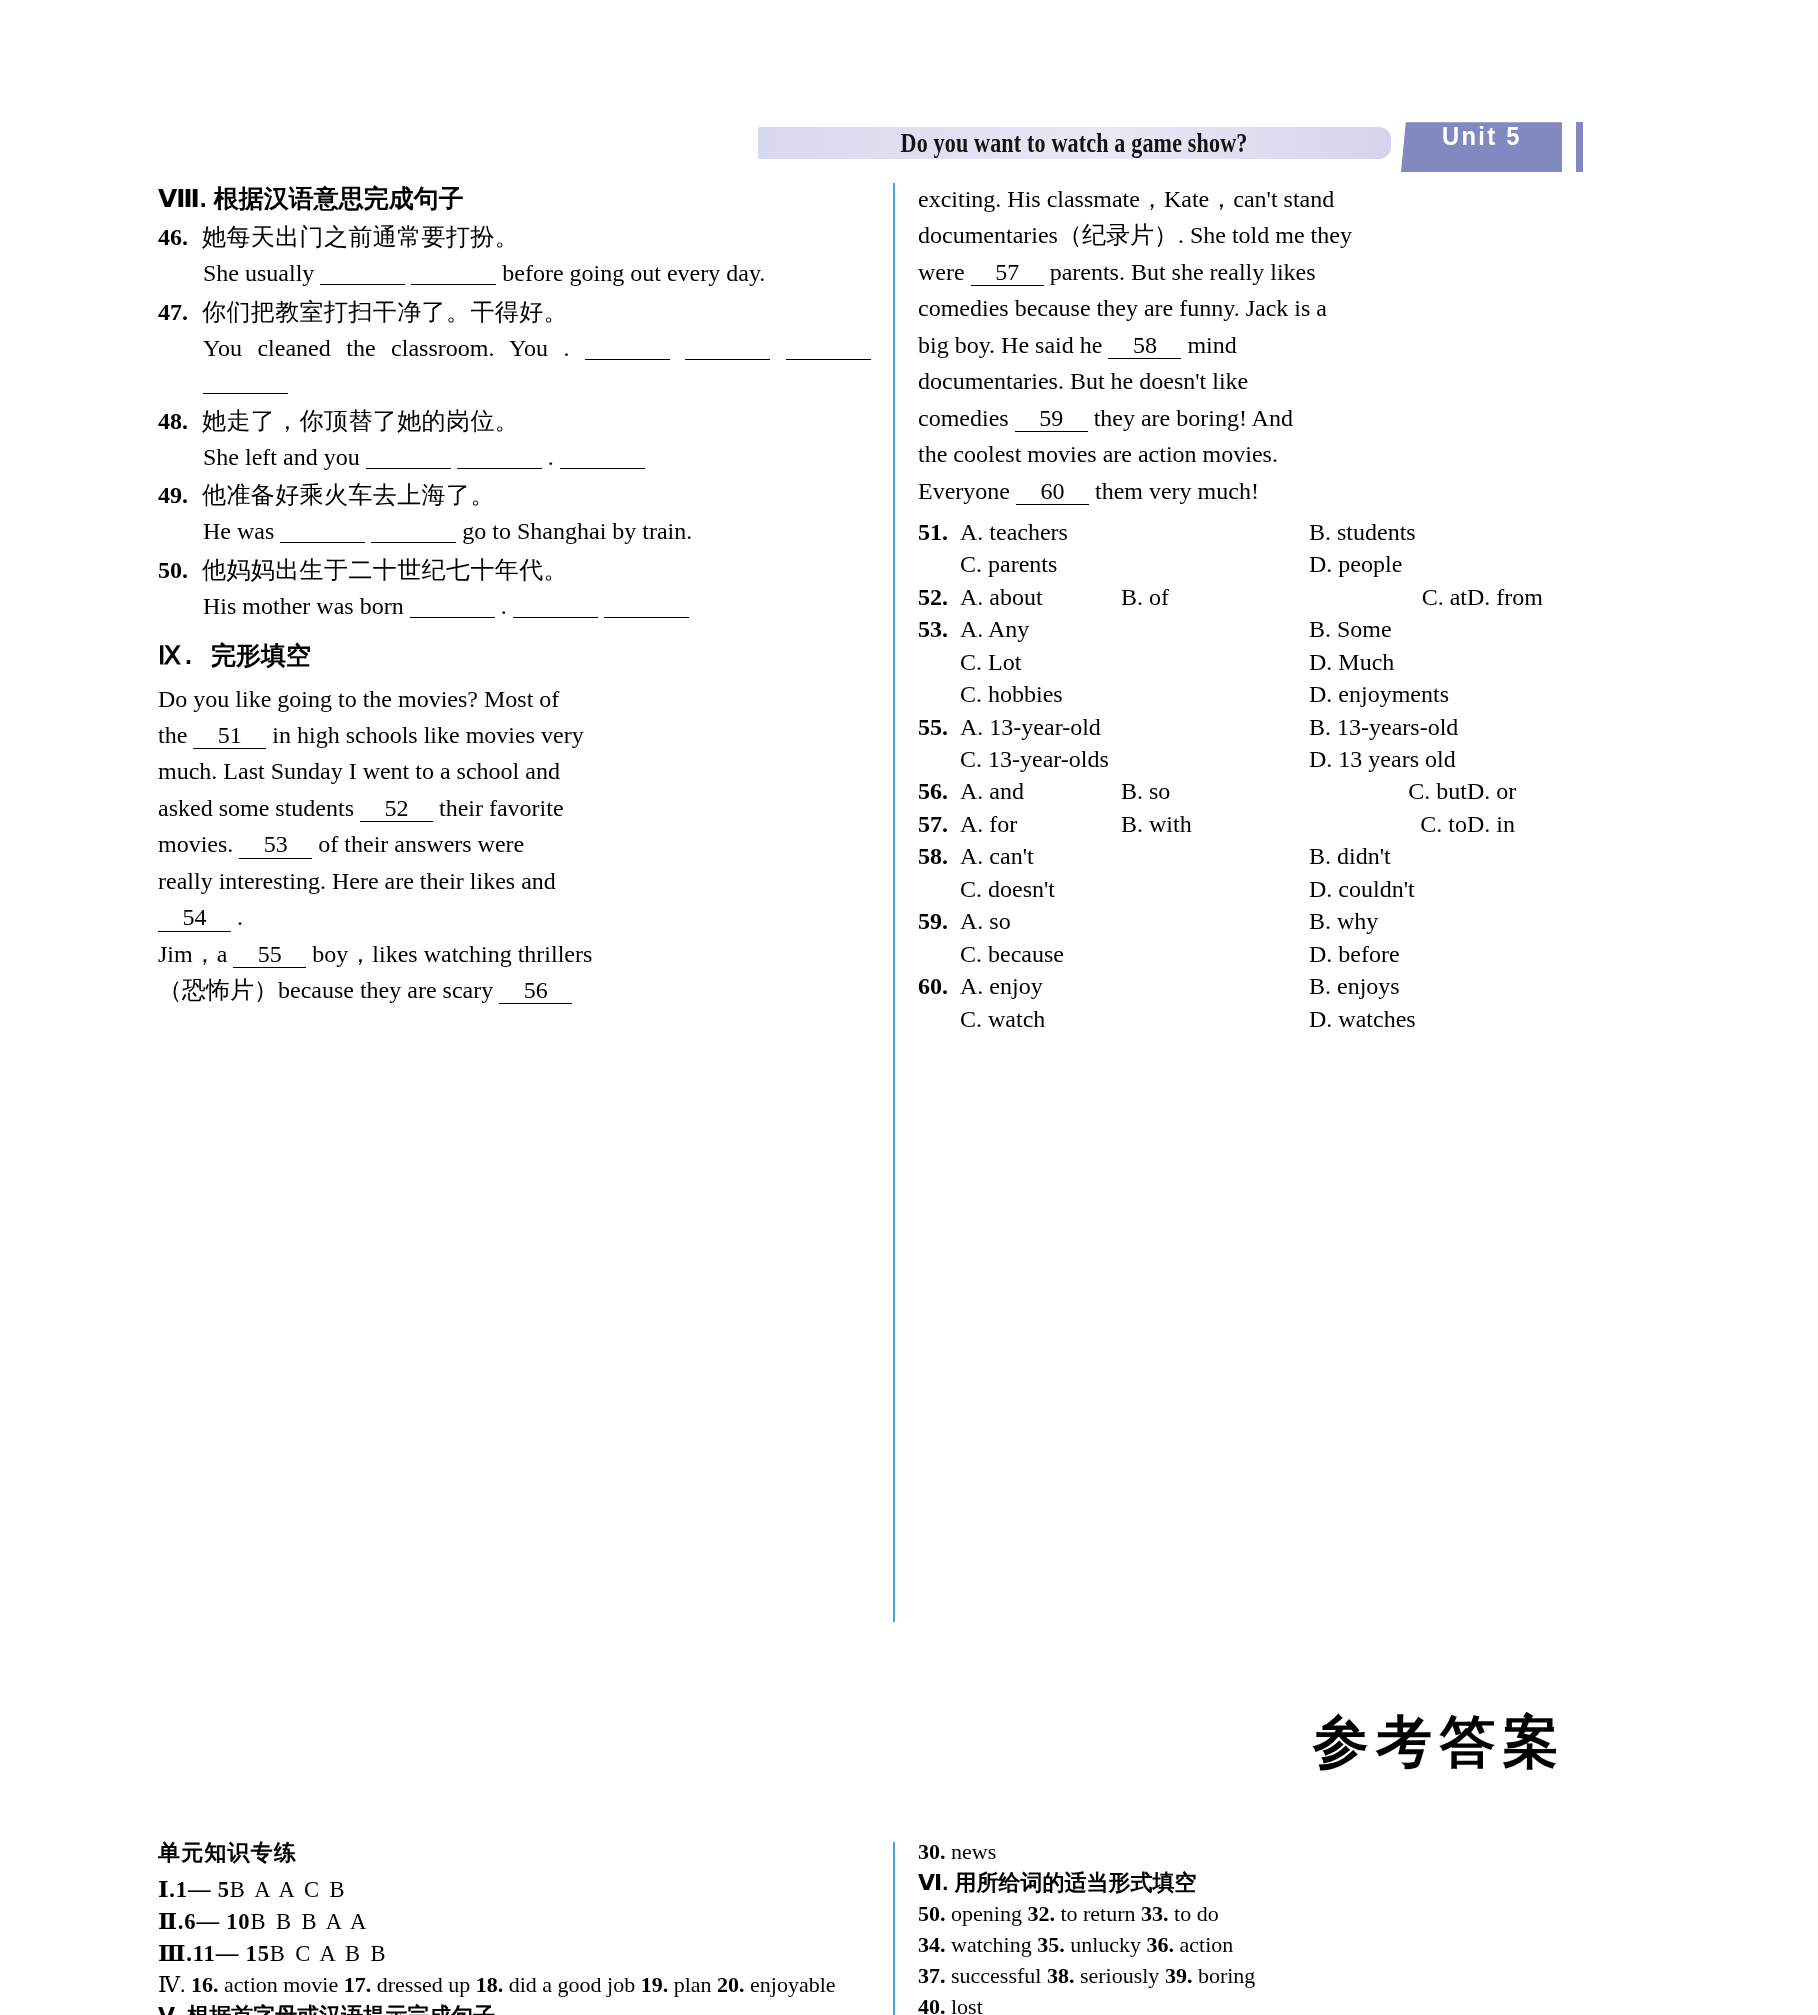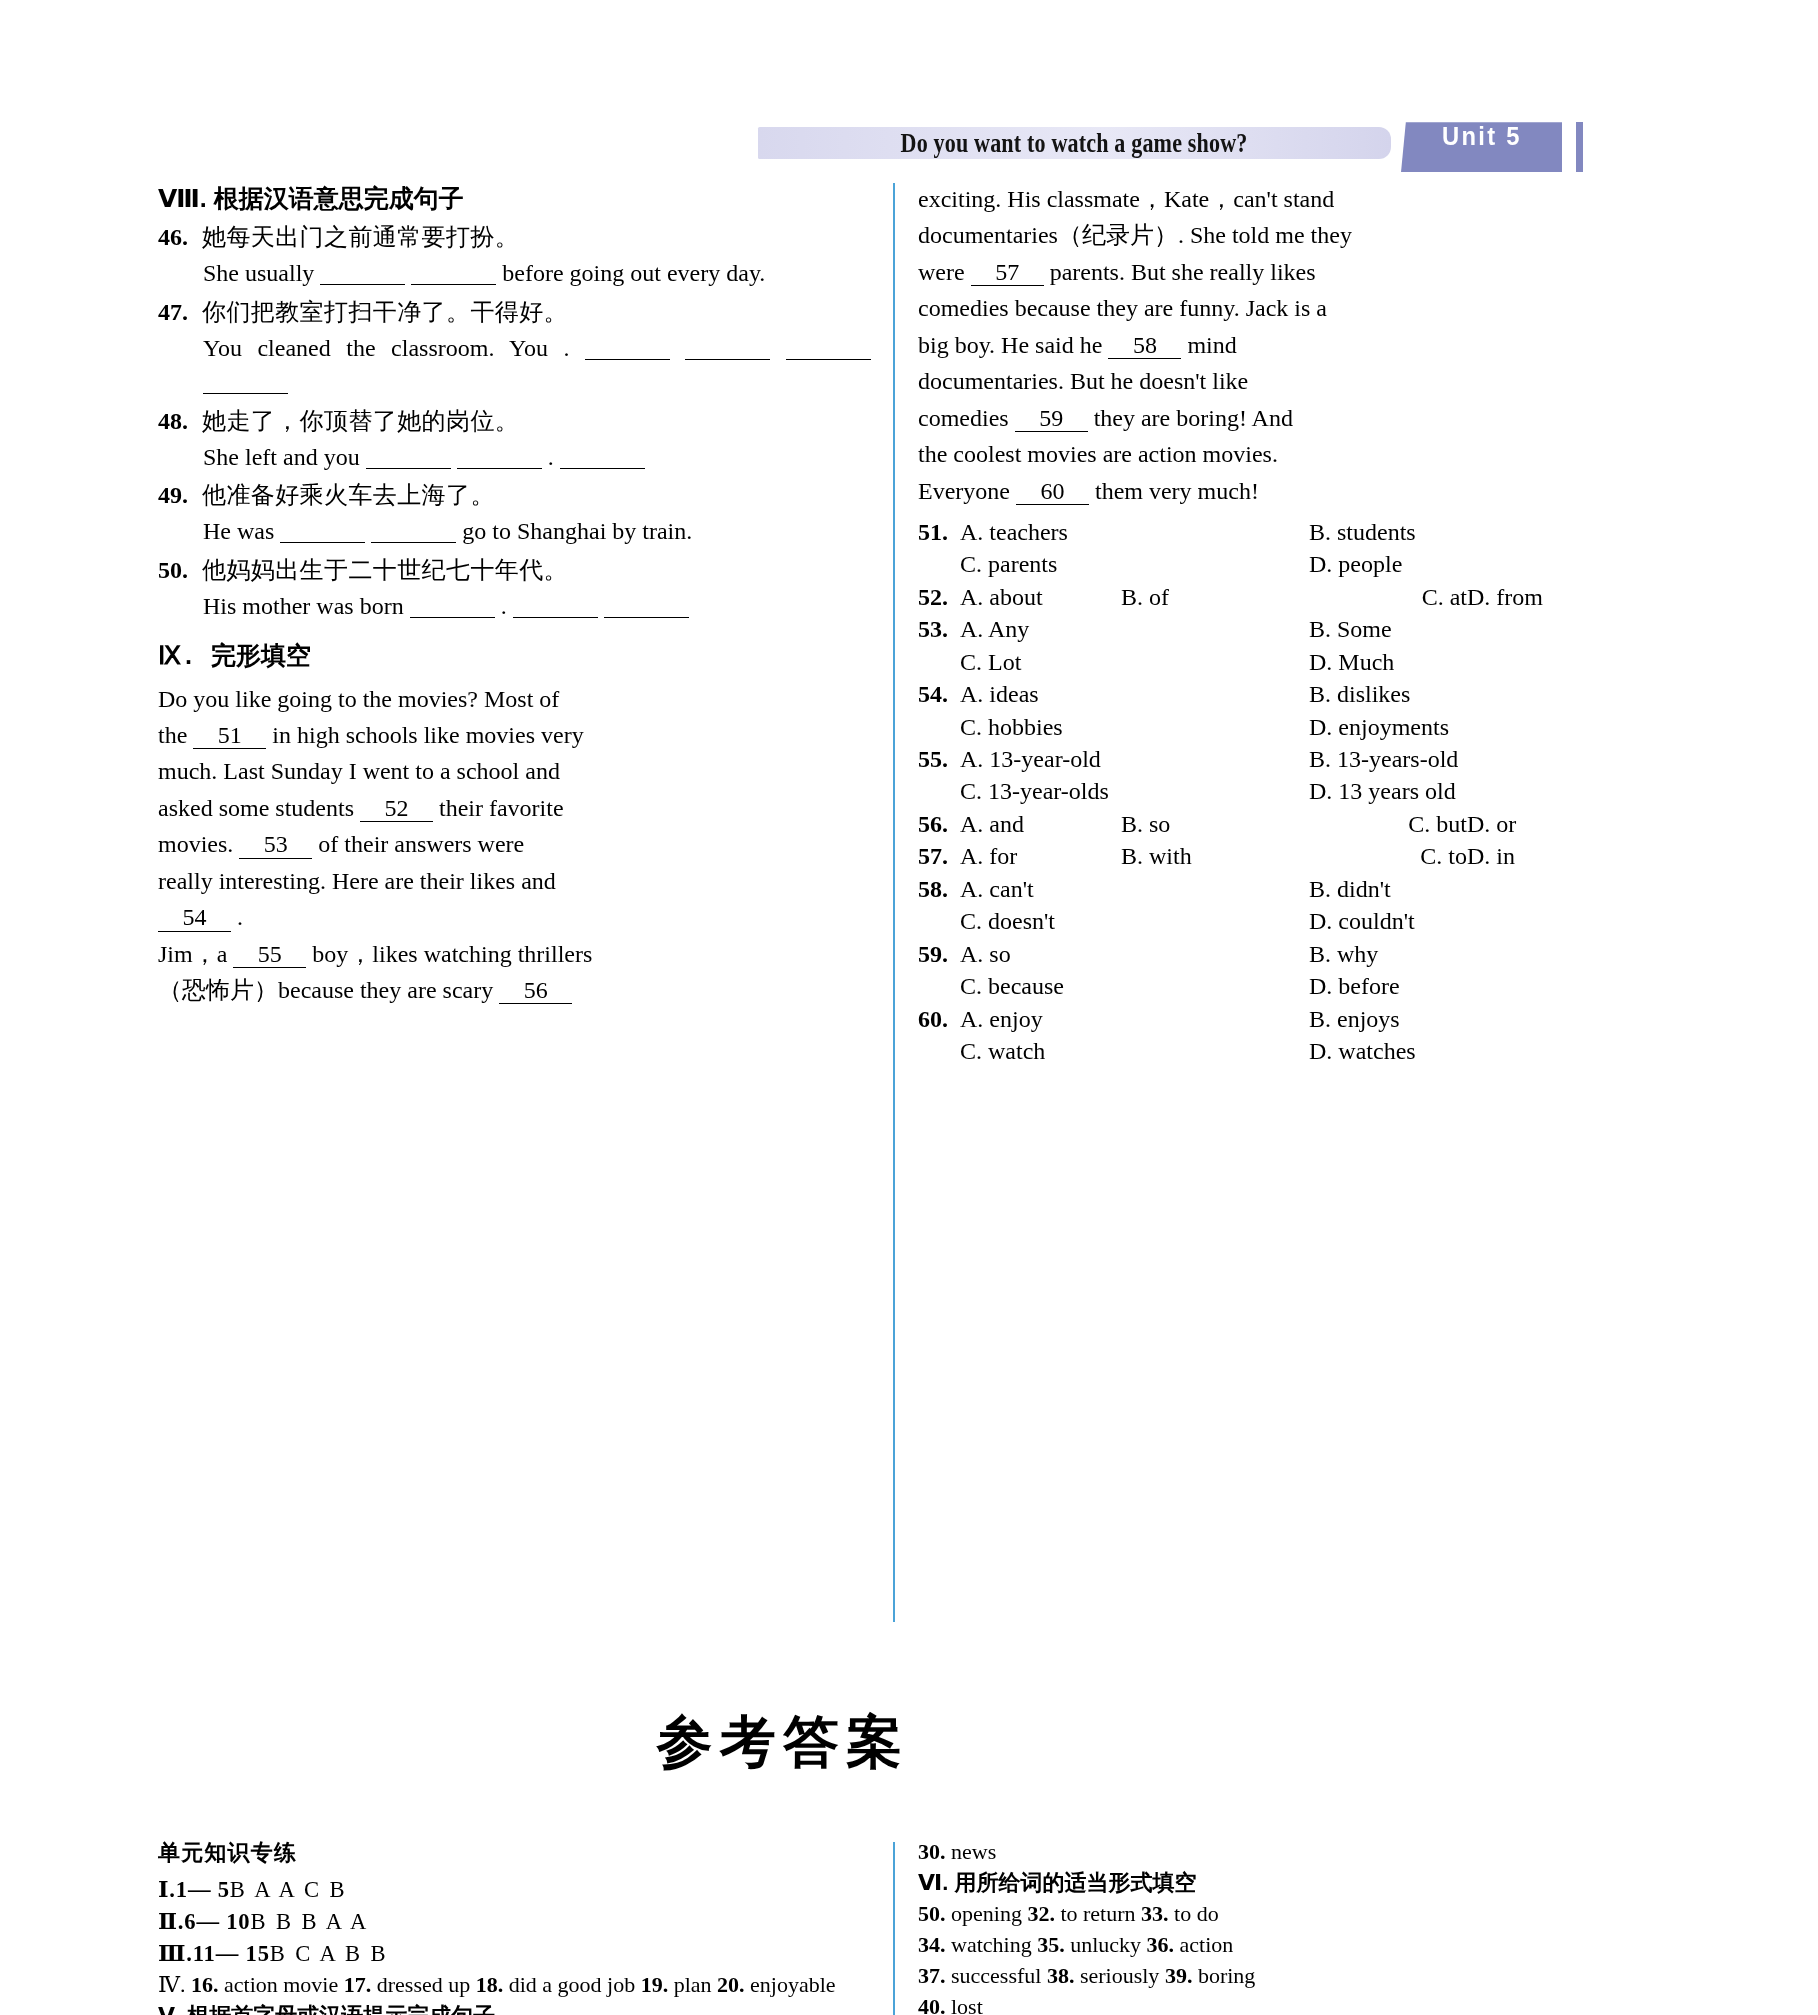--- a/index.html
+++ b/index.html
@@ -175,21 +175,21 @@
   .opt-cellD { flex: 1 1 auto; }
   .opt-wideA { flex: 0 0 349px; }
   .opt-wideC { flex: 1 1 auto; }
 
   
   .ans-title {
     position: absolute;
     left: 0;
     top: 1705px;
     width: 1566px;
-    text-align: center;
+    text-align: right;
     font-family: "Liberation Sans", "DejaVu Sans", sans-serif;
     font-weight: bold;
     font-size: 56px;
     letter-spacing: 7.3px;
     color: #000;
   }
   .ans-left {
     position: absolute;
     left: 158px;
     top: 1838px;
@@ -327,25 +327,20 @@
           <span class="opt-num">53.</span>
           <span class="opt-wideA">A. Any</span>
           <span class="opt-wideC">B. Some</span>
         </div>
         <div class="opt-row">
           <span class="opt-num"></span>
           <span class="opt-wideA">C. Lot</span>
           <span class="opt-wideC">D. Much</span>
         </div>
         <div class="opt-row">
-          <span class="opt-num">54.</span>
-          <span class="opt-wideA">A. ideas</span>
-          <span class="opt-wideC">B. dislikes</span>
-        </div>
-        <div class="opt-row">
           <span class="opt-num"></span>
           <span class="opt-wideA">C. hobbies</span>
           <span class="opt-wideC">D. enjoyments</span>
         </div>
         <div class="opt-row">
           <span class="opt-num">55.</span>
           <span class="opt-wideA">A. 13-year-old</span>
           <span class="opt-wideC">B. 13-years-old</span>
         </div>
         <div class="opt-row">

